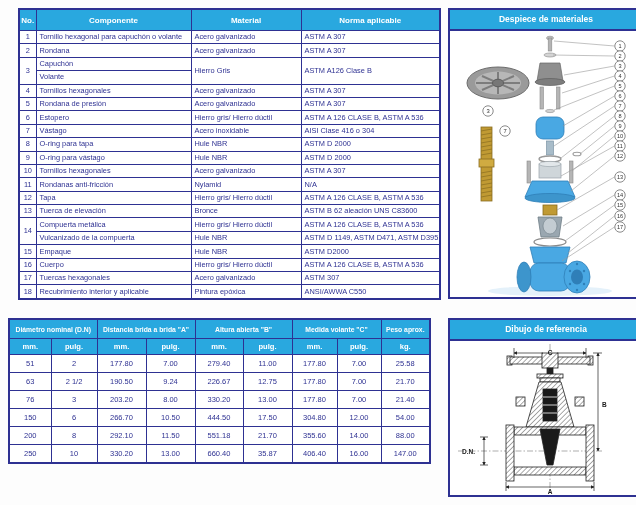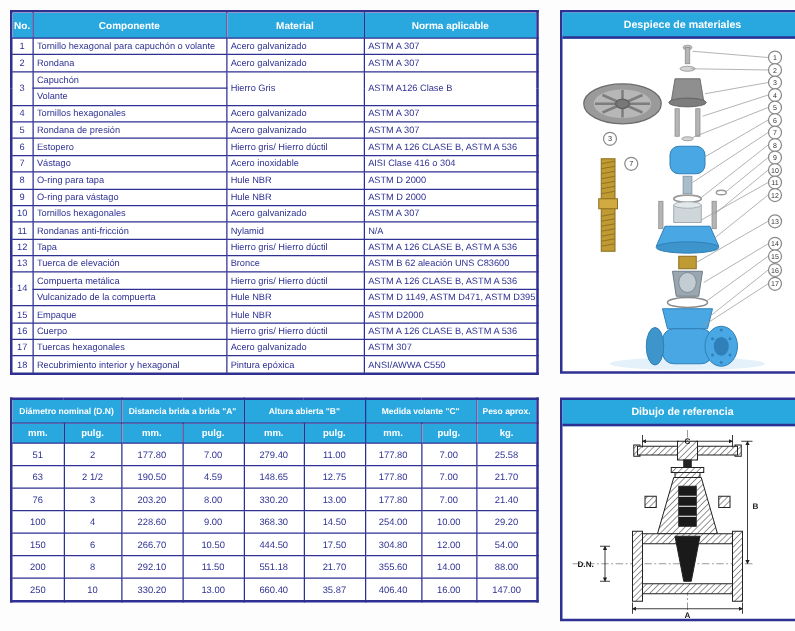--- a/index.html
+++ b/index.html
@@ -1,21 +1,21 @@
 <!DOCTYPE html>
 <html><head>
 <meta charset="utf-8">
 <style>
   html,body{margin:0;padding:0;}
   body{
     width:636px;height:505px;position:relative;background:#fdfdfd;
     font-family:"Liberation Sans",sans-serif;overflow:hidden;
   }
   table{border-collapse:collapse;table-layout:fixed;position:absolute;background:#fff;}
-  table.components{left:8px;top:8px;width:421px;border:2px solid #2E3192;}
+  table.components{left:18px;top:8px;width:421px;border:2px solid #2E3192;}
   table.dimensions{left:8px;top:318px;width:421px;border:2px solid #2E3192;}
   th{
     background:#29A8DF;color:#fff;font-weight:bold;border:1px solid #2E3192;
     text-align:center;padding:0 1px;white-space:nowrap;overflow:hidden;
   }
   table.components th{height:20px;font-size:8px;}
   table.components td{
     border:1px solid #2E3192;color:#2E3192;font-size:7.4px;height:12.4px;
     padding:0 3px;line-height:1.05;white-space:nowrap;overflow:hidden;
   }
@@ -167,21 +167,21 @@
         <td>ASTM  A 126 CLASE B, ASTM A 536</td>
       </tr>
       <tr>
         <td class="num">17</td>
         <td>Tuercas hexagonales</td>
         <td>Acero galvanizado</td>
         <td>ASTM 307</td>
       </tr>
       <tr>
         <td class="num">18</td>
-        <td>Recubrimiento interior y hexagonal</td>
+        <td>Recubrimiento interior y aplicable</td>
         <td>Pintura epóxica</td>
         <td>ANSI/AWWA  C550</td>
       </tr>
     </tbody>
 </table>
 
 <table class="dimensions">
   <colgroup>
     <col style="width:42px">
       <col style="width:46px">
@@ -222,48 +222,37 @@
         <td>279.40</td>
         <td>11.00</td>
         <td>177.80</td>
         <td>7.00</td>
         <td>25.58</td>
       </tr>
       <tr>
         <td>63</td>
         <td>2 1/2</td>
         <td>190.50</td>
-        <td>4.59</td>
-        <td>148.65</td>
+        <td>9.24</td>
+        <td>226.67</td>
         <td>12.75</td>
         <td>177.80</td>
         <td>7.00</td>
         <td>21.70</td>
       </tr>
       <tr>
         <td>76</td>
         <td>3</td>
         <td>203.20</td>
         <td>8.00</td>
         <td>330.20</td>
         <td>13.00</td>
         <td>177.80</td>
         <td>7.00</td>
         <td>21.40</td>
-      </tr>
-      <tr>
-        <td>100</td>
-        <td>4</td>
-        <td>228.60</td>
-        <td>9.00</td>
-        <td>368.30</td>
-        <td>14.50</td>
-        <td>254.00</td>
-        <td>10.00</td>
-        <td>29.20</td>
       </tr>
       <tr>
         <td>150</td>
         <td>6</td>
         <td>266.70</td>
         <td>10.50</td>
         <td>444.50</td>
         <td>17.50</td>
         <td>304.80</td>
         <td>12.00</td>

